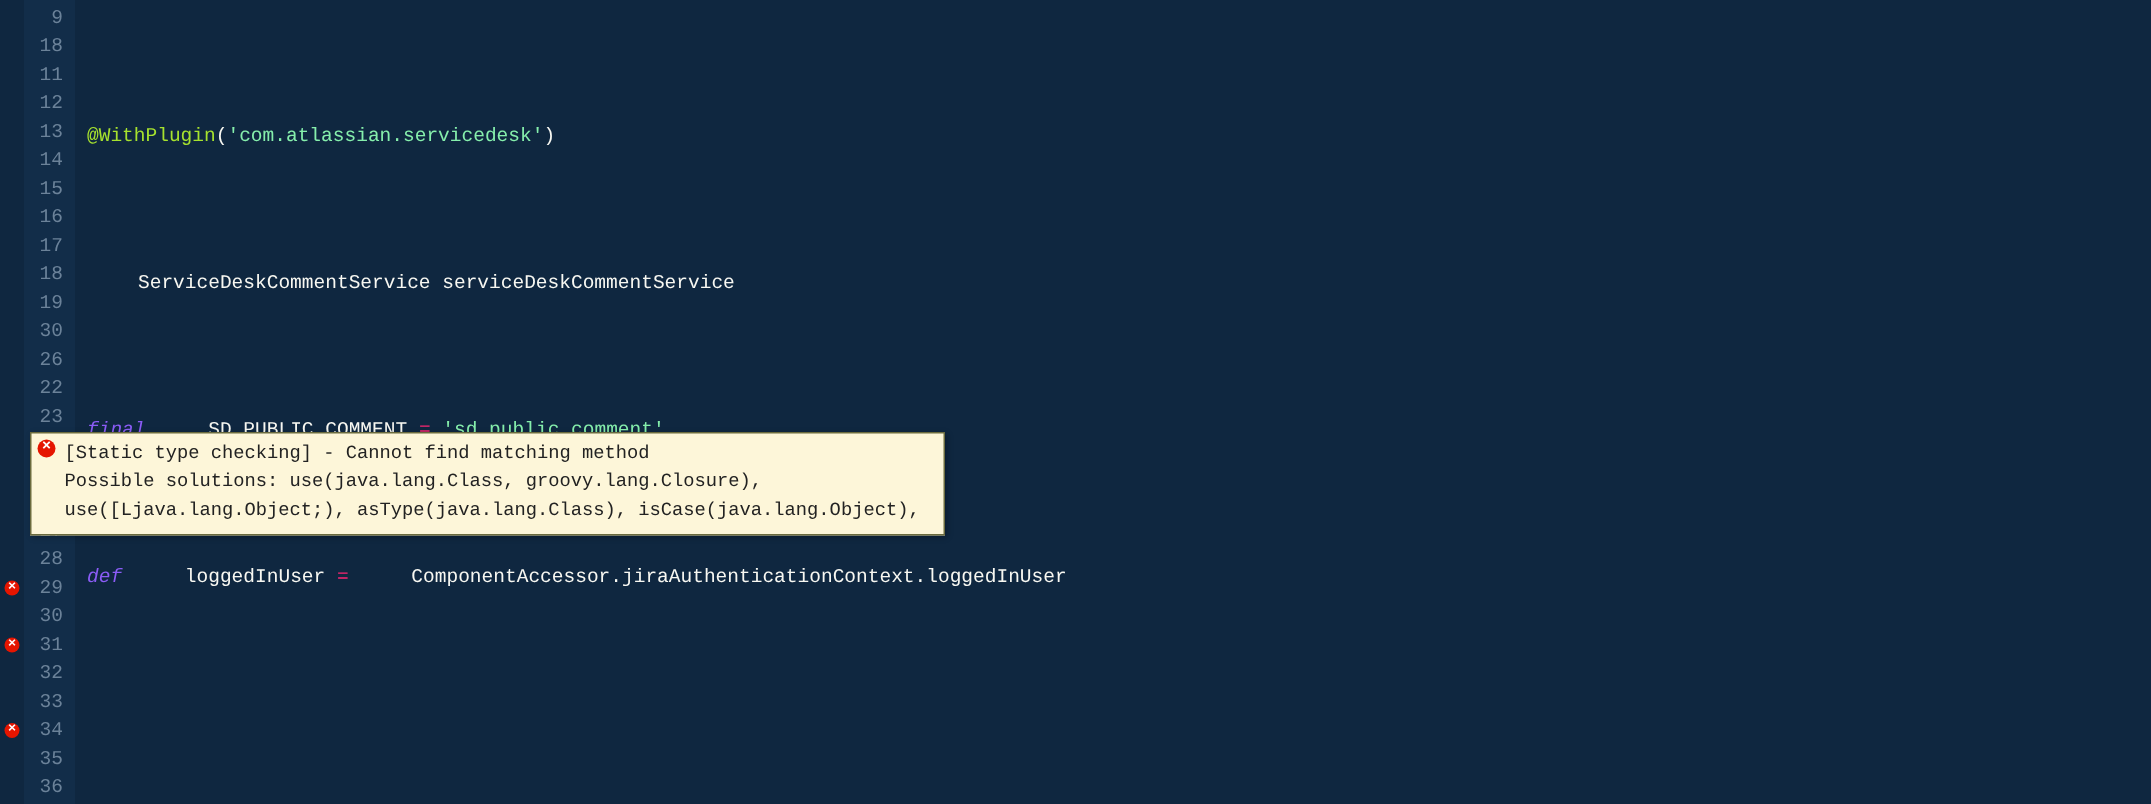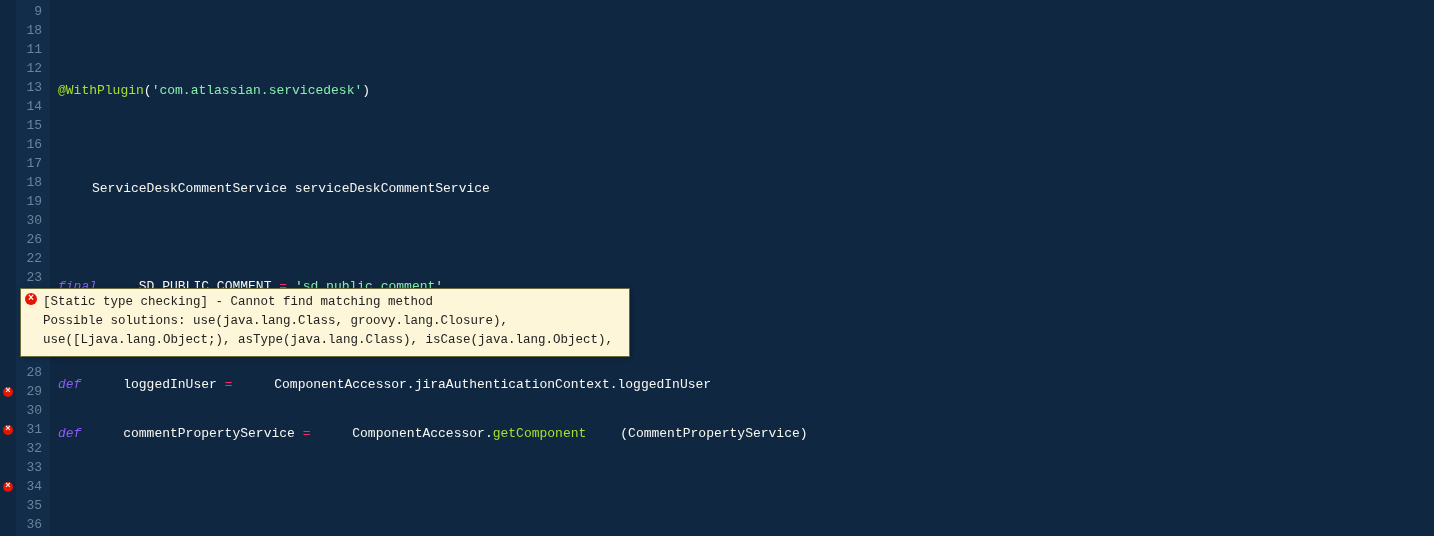--- a/index.html
+++ b/index.html
@@ -163,21 +163,20 @@
 
   <div class="code">
     <div class="cl"></div>
     <div class="cl"><span class="ann">@WithPlugin</span><span class="pun">(</span><span class="str">'com.atlassian.servicedesk'</span><span class="pun">)</span></div>
     <div class="cl"></div>
     <div class="cl"><span class="id">ServiceDeskCommentService serviceDeskCommentService</span></div>
     <div class="cl"></div>
     <div class="cl"><span class="kw">final</span><span class="id"> SD_PUBLIC_COMMENT </span><span class="op">=</span><span> </span><span class="str">'sd.public.comment'</span></div>
     <div class="cl"></div>
     <div class="cl"><span class="kw">def</span><span class="id"> loggedInUser </span><span class="op">=</span><span class="id"> ComponentAccessor.jiraAuthenticationContext.loggedInUser</span></div>
-    <div class="cl"><span class="kw">def</span><span class="id"> commentPropertyService </span><span class="op">=</span><span class="id"> ComponentAccessor.</span><span class="fn">getComponent</span><span class="id">(CommentPropertyService)</span></div>
     <div class="cl"></div>
     
     
     
     
     
     
     
     
     

